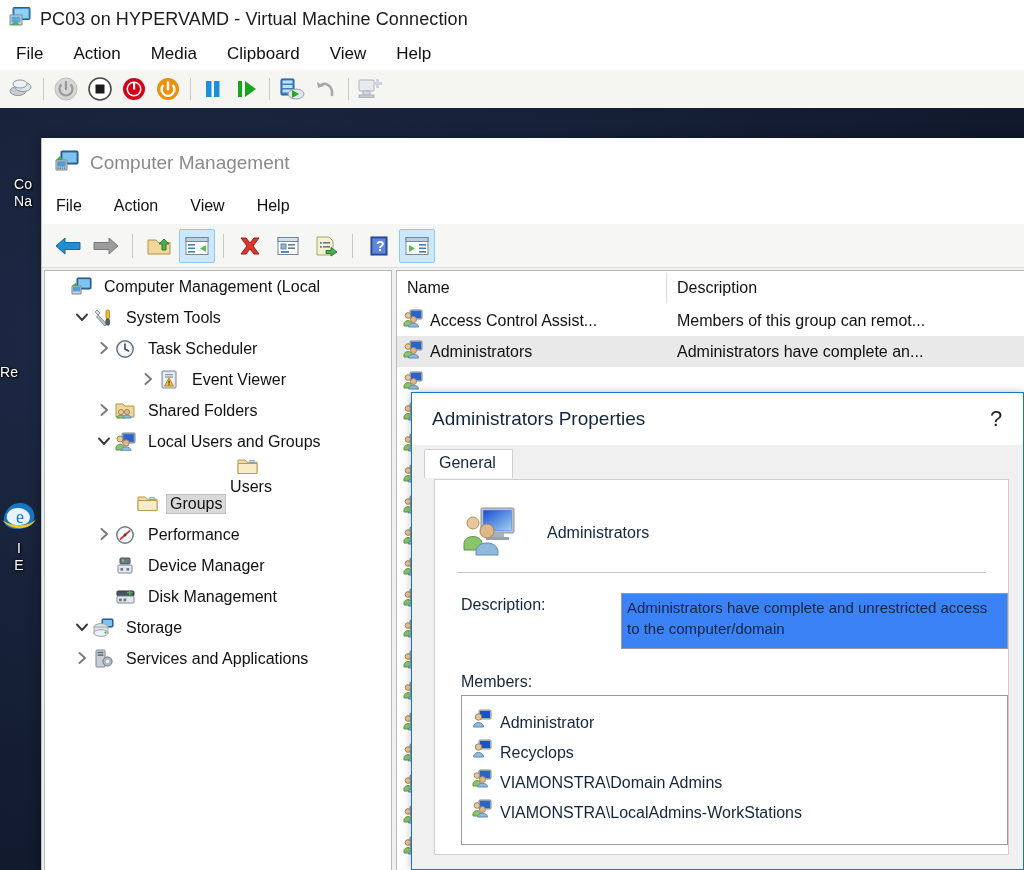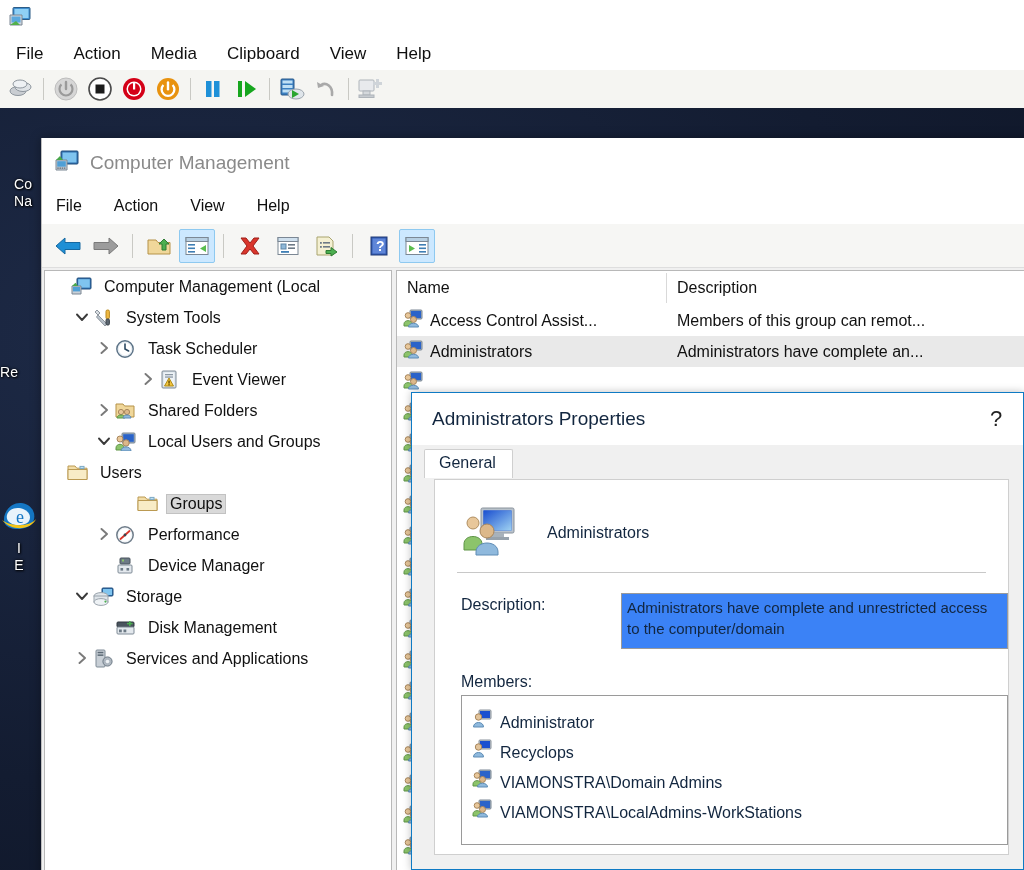--- a/index.html
+++ b/index.html
@@ -175,20 +175,21 @@
   <div class="vmc-title">
     <span class="ic">
       <svg width="24" height="22" viewBox="0 0 24 22">
         <rect x="5" y="1.5" width="17" height="12" rx="1" fill="#3f8fd0" stroke="#2c5c86"></rect>
         <rect x="6.5" y="3" width="14" height="9" fill="#8fd0f5"></rect>
         <path d="M2 9 L2 19 L14 19 L14 9 Z" fill="#cfd6dd" stroke="#7b8794"></path>
         <rect x="3.5" y="10.5" width="9" height="6" fill="#5aa8dd"></rect>
         <path d="M2 19 L8 15 L12 19 Z" fill="#52b04b"></path>
       </svg>
     </span>
+    <span class="vmc-title-text">PC03 on HYPERVAMD - Virtual Machine Connection</span>
   </div>
 
   <div class="vmc-menubar">
     <span class="mi">File</span>
     <span class="mi">Action</span>
     <span class="mi">Media</span>
     <span class="mi">Clipboard</span>
     <span class="mi">View</span>
     <span class="mi">Help</span>
   </div>
@@ -468,21 +469,21 @@
               <span class="ico"><svg width="21" height="19" viewBox="0 0 21 19">
                   <rect x="7" y="1" width="13" height="10" rx="1" fill="#9fb0c0" stroke="#7b8794"></rect>
                   <rect x="8.2" y="2.2" width="10.6" height="7.6" fill="#2a63c9"></rect>
                   <circle cx="5" cy="7" r="3" fill="#e8c79a" stroke="#a8865c"></circle>
                   <path d="M1 16 C1 11 9 11 9 16 L9 18 L1 18 Z" fill="#8cc46b" stroke="#5e9447"></path>
                   <circle cx="11" cy="11" r="3.2" fill="#dcb88a" stroke="#a8865c"></circle>
                   <path d="M6 19 C6 13.5 16 13.5 16 19 Z" fill="#8fb9dd" stroke="#5e8cb5"></path>
                 </svg></span>
               <span class="lbl">Local Users and Groups</span>
             </div>
-            <div class="tnode" style="">
+            <div class="tnode" style="padding-left: 70px; flex-direction: column;">
               <span class="chev"></span>
               <span class="ico"><svg width="21" height="19" viewBox="0 0 21 19">
                   <path d="M1 3 L8 3 L9.8 5.2 L20 5.2 L20 16.5 L1 16.5 Z" fill="#f2dda7" stroke="#bb9a52"></path>
                   <path d="M1 6.5 L20 6.5 L20 16.5 L1 16.5 Z" fill="#f8ecc6" stroke="#bb9a52"></path>
                   <rect x="13" y="3.4" width="4" height="2.2" fill="#bfe0f5" stroke="#7da9c4"></rect>
                 </svg></span>
               <span class="lbl">Users</span>
             </div>
             <div class="tnode selected" style="padding-left: 70px;">
               <span class="chev"></span>
@@ -508,46 +509,46 @@
             <div class="tnode" style="padding-left: 48px;">
               <span class="chev"></span>
               <span class="ico"><svg width="21" height="19" viewBox="0 0 21 19">
                   <rect x="5" y="2" width="10" height="6" rx="1" fill="#6d7a86" stroke="#49535c"></rect>
                   <rect x="7" y="3.5" width="2" height="2" fill="#8cc46b"></rect>
                   <rect x="3" y="9" width="14" height="8" rx="1" fill="#e3e8ed" stroke="#7f8b96"></rect>
                   <rect x="5.5" y="12" width="2.6" height="2.6" fill="#6d7a86"></rect>
                   <rect x="11.5" y="12" width="2.6" height="2.6" fill="#6d7a86"></rect>
                 </svg></span>
               <span class="lbl">Device Manager</span>
+            </div>
+            <div class="tnode" style="padding-left: 48px;">
+              <span class="chev"></span>
+              <span class="ico"><svg width="21" height="19" viewBox="0 0 21 19">
+                  <rect x="2" y="4" width="17" height="5" rx="1" fill="#4a545e" stroke="#2f373e"></rect>
+                  <rect x="2" y="9" width="17" height="7" rx="1" fill="#e3e8ed" stroke="#7f8b96"></rect>
+                  <rect x="4" y="11.5" width="2.8" height="2.8" fill="#6d7a86"></rect>
+                  <rect x="8.5" y="11.5" width="2.8" height="2.8" fill="#6d7a86"></rect>
+                  <rect x="14" y="3" width="1.6" height="5" fill="#4caf50"></rect>
+                  <rect x="12" y="4.8" width="5.6" height="1.5" fill="#4caf50"></rect>
+                </svg></span>
+              <span class="lbl">Disk Management</span>
             </div>
             <div class="tnode" style="padding-left: 26px;">
               <span class="chev down"><svg width="12" height="12" viewBox="0 0 12 12">
                   <path d="M1 3.5 L6 9 L11 3.5" fill="none" stroke="#3a3a3a" stroke-width="1.9" stroke-linecap="round" stroke-linejoin="round"></path>
                 </svg></span>
               <span class="ico"><svg width="21" height="19" viewBox="0 0 21 19">
                   <rect x="9" y="1" width="11" height="8" rx="1" fill="#2f6fae" stroke="#234f7c"></rect>
                   <rect x="10" y="2" width="9" height="6" fill="#7fc4ef"></rect>
                   <ellipse cx="8" cy="9" rx="7" ry="3.4" fill="#dfe5ea" stroke="#9aa3ac"></ellipse>
                   <rect x="1" y="9" width="14" height="6" fill="#dfe5ea" stroke="#9aa3ac"></rect>
                   <ellipse cx="8" cy="15" rx="7" ry="3.4" fill="#eef2f5" stroke="#9aa3ac"></ellipse>
                   <circle cx="12.5" cy="14.6" r="1.1" fill="#4caf50"></circle>
                 </svg></span>
               <span class="lbl">Storage</span>
-            </div>
-            <div class="tnode" style="padding-left: 48px;">
-              <span class="chev"></span>
-              <span class="ico"><svg width="21" height="19" viewBox="0 0 21 19">
-                  <rect x="2" y="4" width="17" height="5" rx="1" fill="#4a545e" stroke="#2f373e"></rect>
-                  <rect x="2" y="9" width="17" height="7" rx="1" fill="#e3e8ed" stroke="#7f8b96"></rect>
-                  <rect x="4" y="11.5" width="2.8" height="2.8" fill="#6d7a86"></rect>
-                  <rect x="8.5" y="11.5" width="2.8" height="2.8" fill="#6d7a86"></rect>
-                  <rect x="14" y="3" width="1.6" height="5" fill="#4caf50"></rect>
-                  <rect x="12" y="4.8" width="5.6" height="1.5" fill="#4caf50"></rect>
-                </svg></span>
-              <span class="lbl">Disk Management</span>
             </div>
             <div class="tnode" style="padding-left: 26px;">
               <span class="chev"><svg width="12" height="12" viewBox="0 0 12 12">
                   <path d="M3.5 1 L9 6 L3.5 11" fill="none" stroke="#7a7a7a" stroke-width="1.9" stroke-linecap="round" stroke-linejoin="round"></path>
                 </svg></span>
               <span class="ico"><svg width="21" height="19" viewBox="0 0 21 19">
                   <rect x="3" y="1" width="9" height="17" rx="1" fill="#c8cfd6" stroke="#7f8b96"></rect>
                   <rect x="4.6" y="2.8" width="5.8" height="1.5" fill="#5d6a76"></rect>
                   <rect x="4.6" y="5.4" width="5.8" height="1.5" fill="#5d6a76"></rect>
                   <circle cx="14.5" cy="12.5" r="4.6" fill="#aeb7c0" stroke="#6f7b87"></circle>

